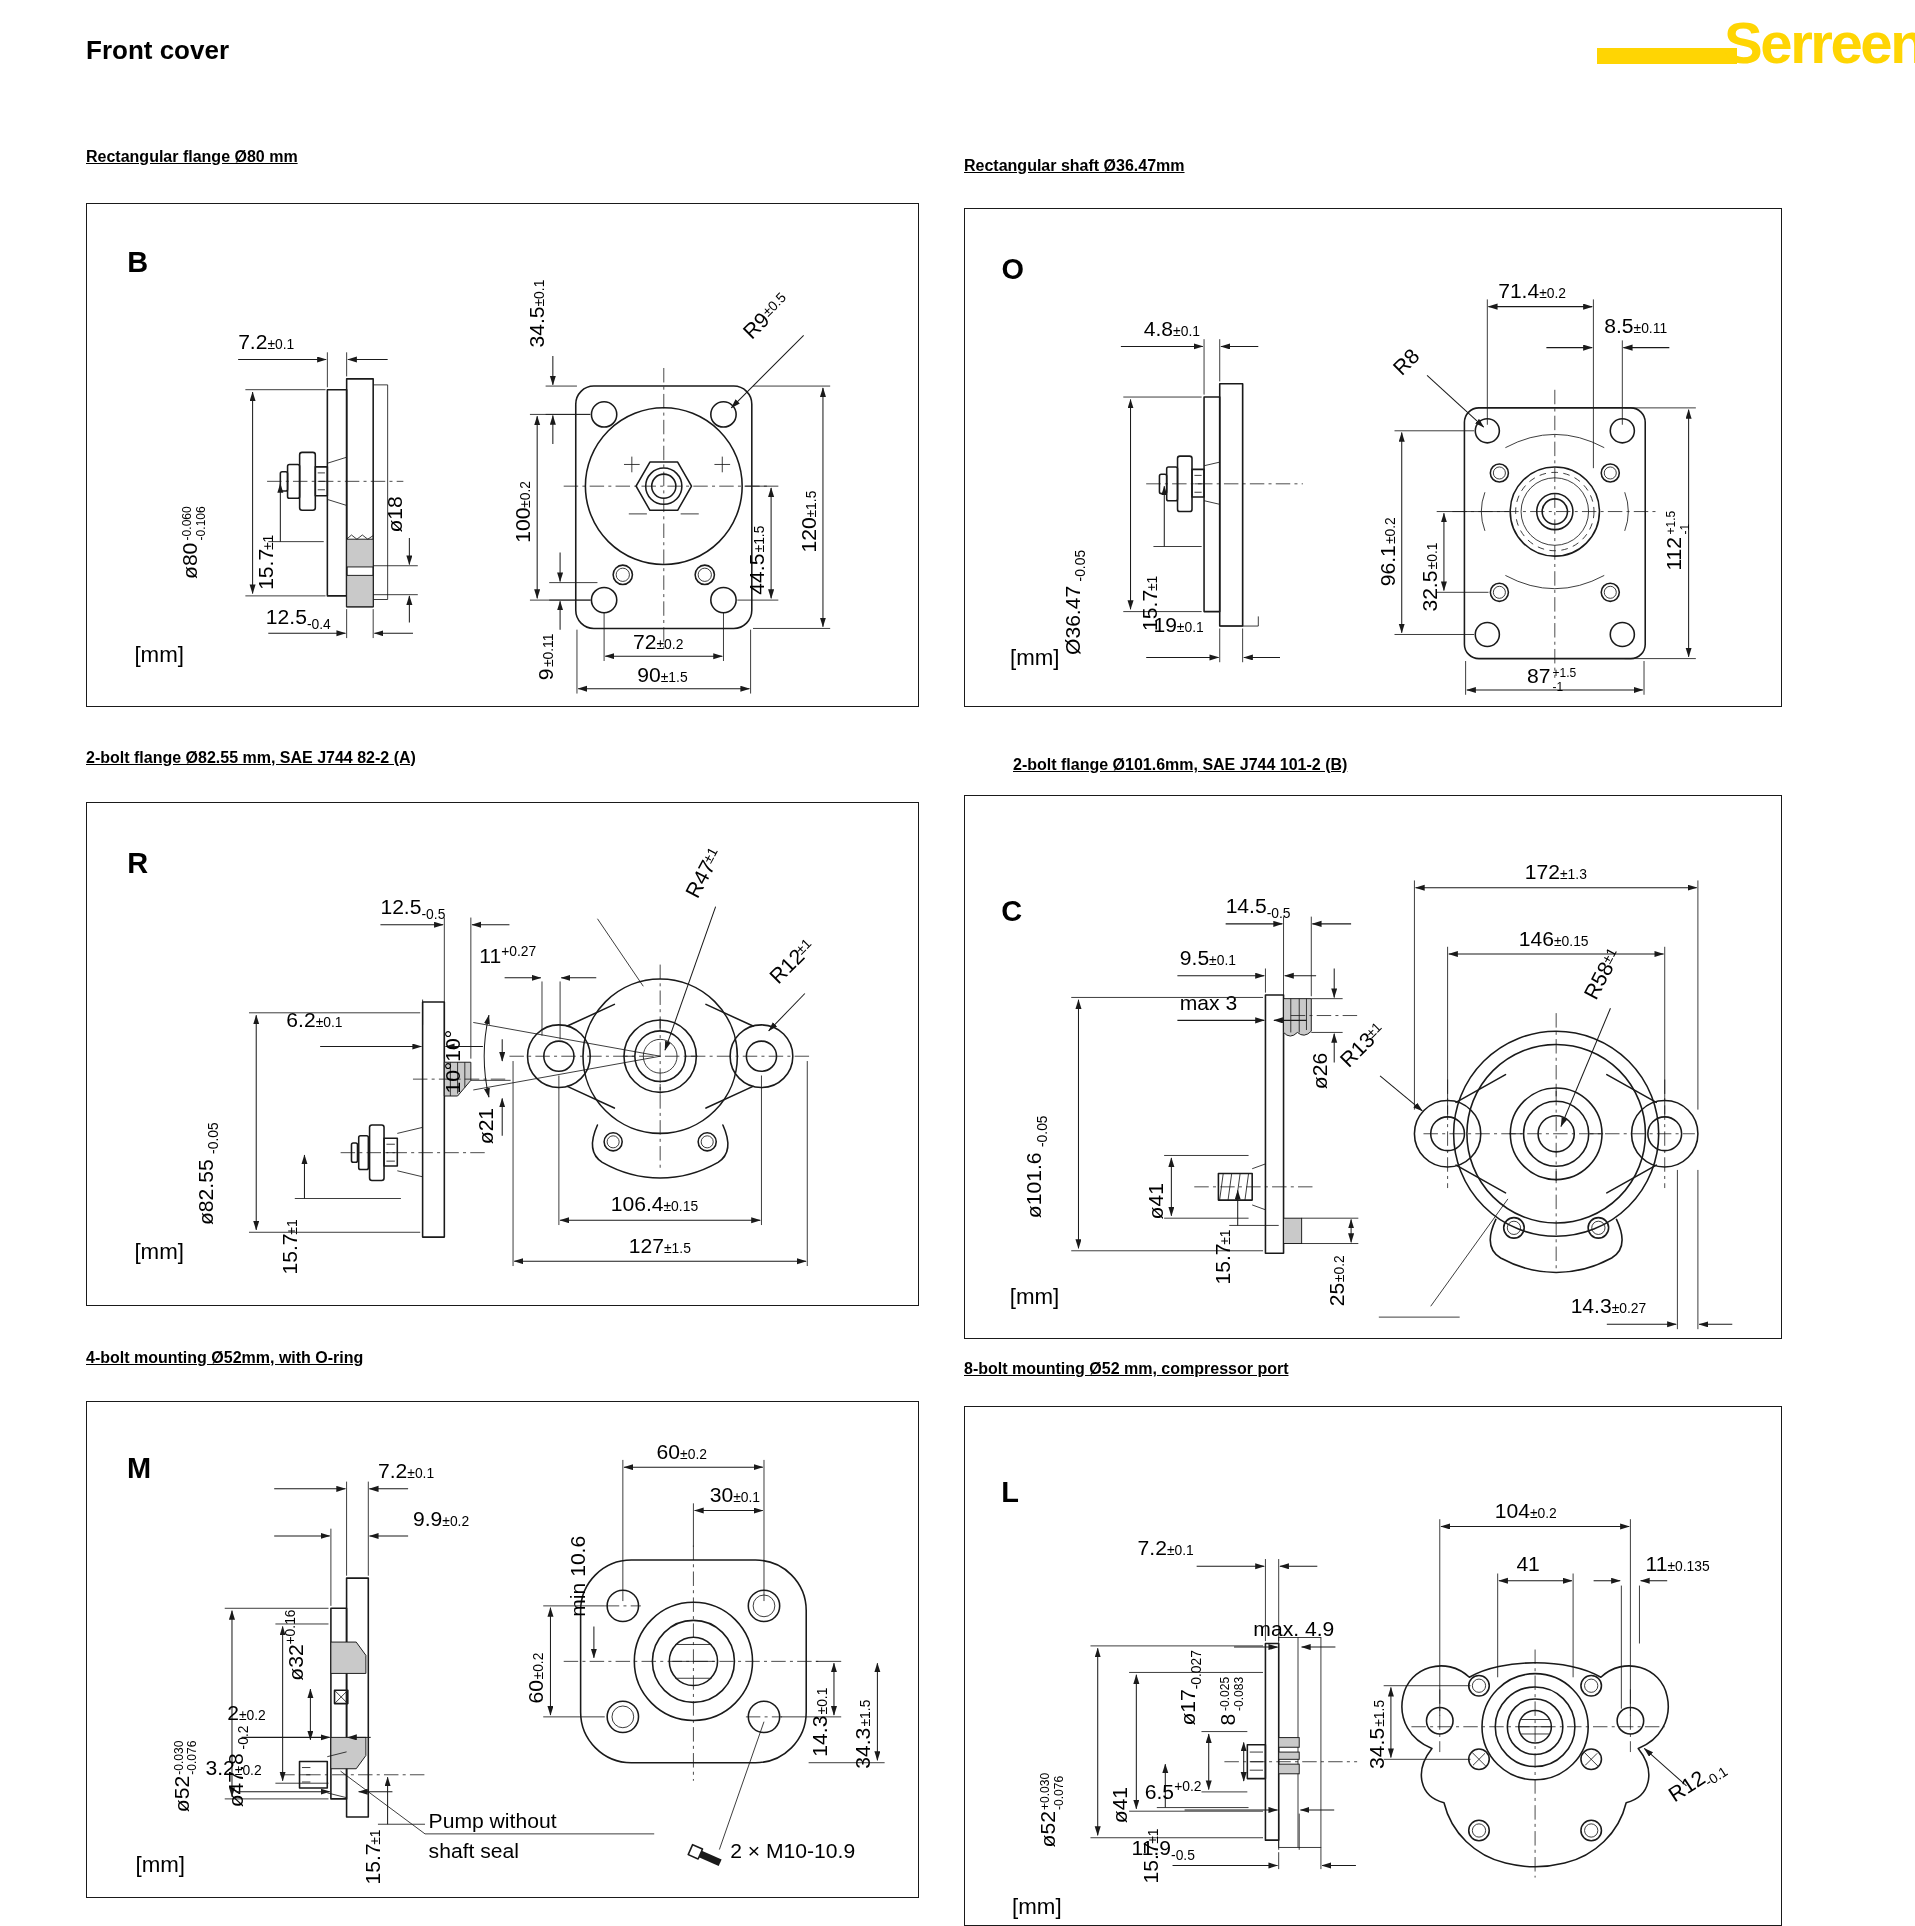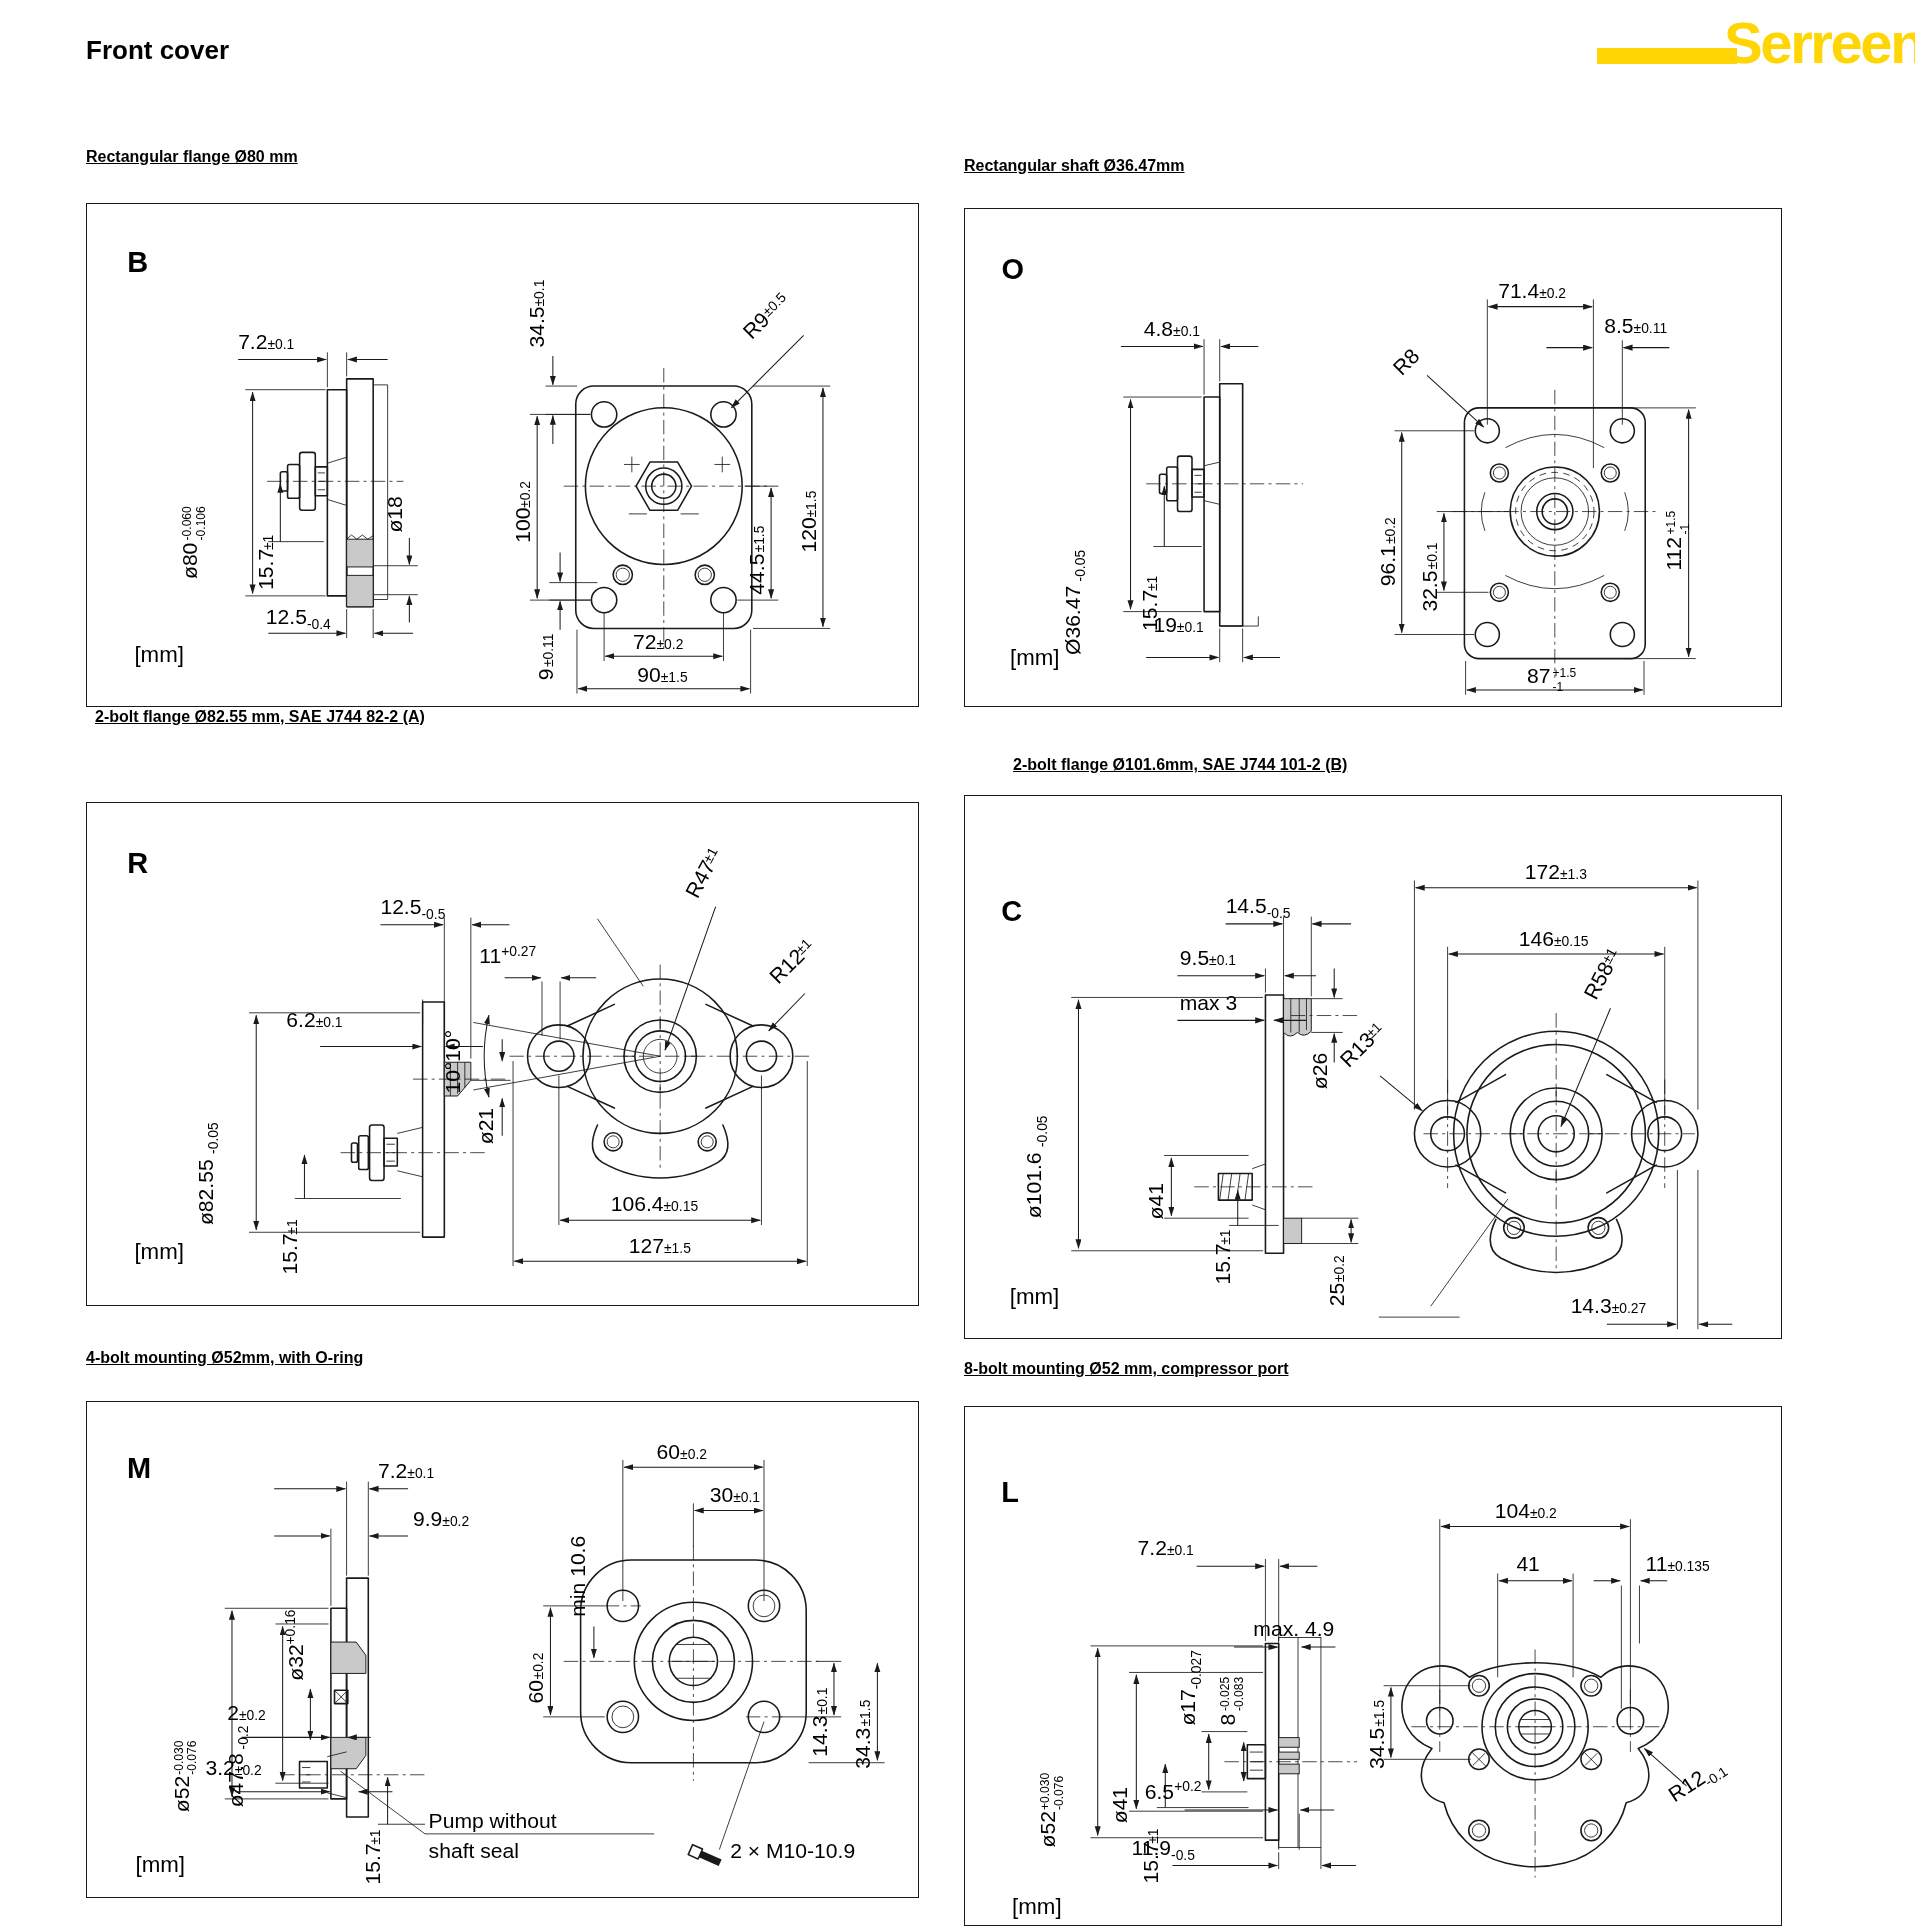--- a/index.html
+++ b/index.html
@@ -31,21 +31,21 @@
 
 <div class="abs title" style="left:86px;top:35px;">Front cover</div>
 
 <div class="logo">
   <div class="logo-dash" style="background:#FFD503;"></div>
   <div class="logo-text" style="color:#FFD503;">Serreen</div>
 </div>
 
 <div class="abs sec" style="left:86px;top:148px;">Rectangular flange Ø80 mm</div>
 <div class="abs sec" style="left:964px;top:157px;">Rectangular shaft Ø36.47mm</div>
-<div class="abs sec" style="left:86px;top:708px;margin-left:9px;">2-bolt flange Ø82.55 mm, SAE J744 82-2 (A)</div>
+<div class="abs sec" style="left:86px;top:749px;">2-bolt flange Ø82.55 mm, SAE J744 82-2 (A)</div>
 <div class="abs sec" style="left:1013px;top:756px;">2-bolt flange Ø101.6mm, SAE J744 101-2 (B)</div>
 <div class="abs sec" style="left:86px;top:1349px;">4-bolt mounting Ø52mm, with O-ring</div>
 <div class="abs sec" style="left:964px;top:1360px;">8-bolt mounting Ø52 mm, compressor port</div>
 
 <div class="panelbox" style="left:86px;top:203px;width:831px;height:502px;">
 <svg width="828" height="498" viewBox="0 0 1372 826">
   <defs>
     <marker id="ar" markerWidth="16" markerHeight="12" refX="15" refY="5" orient="auto-start-reverse" markerUnits="userSpaceOnUse">
       <path d="M0,0 L16,5 L0,10 Z" fill="#1a1a1a"></path>
     </marker>

